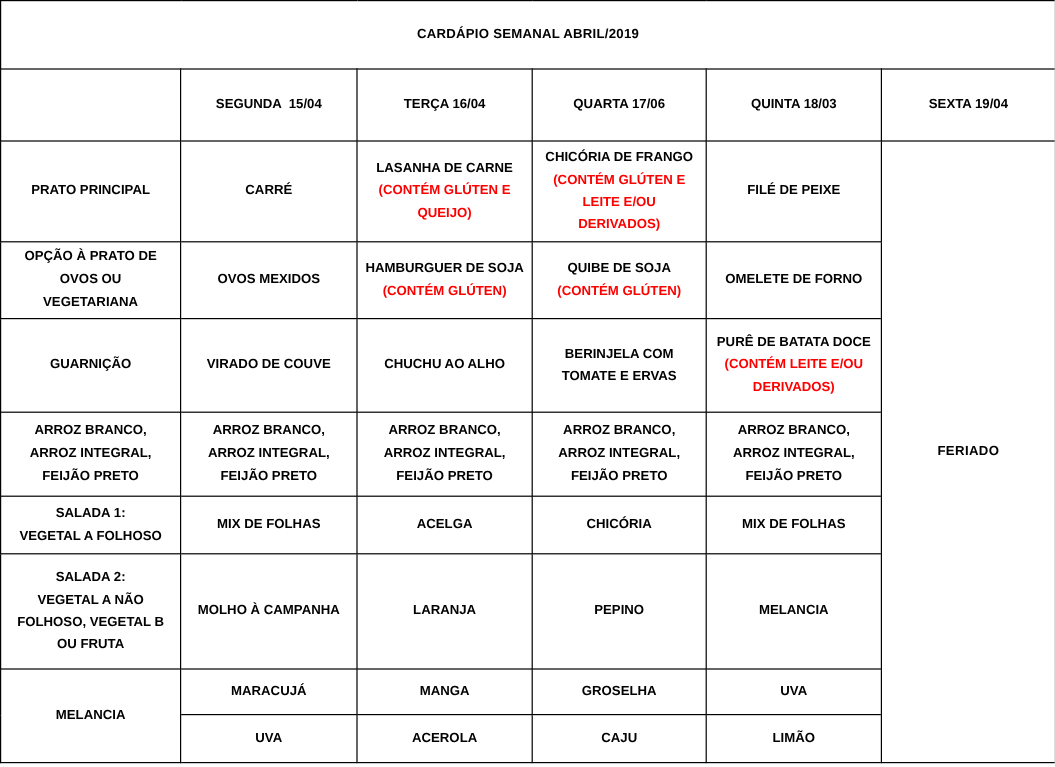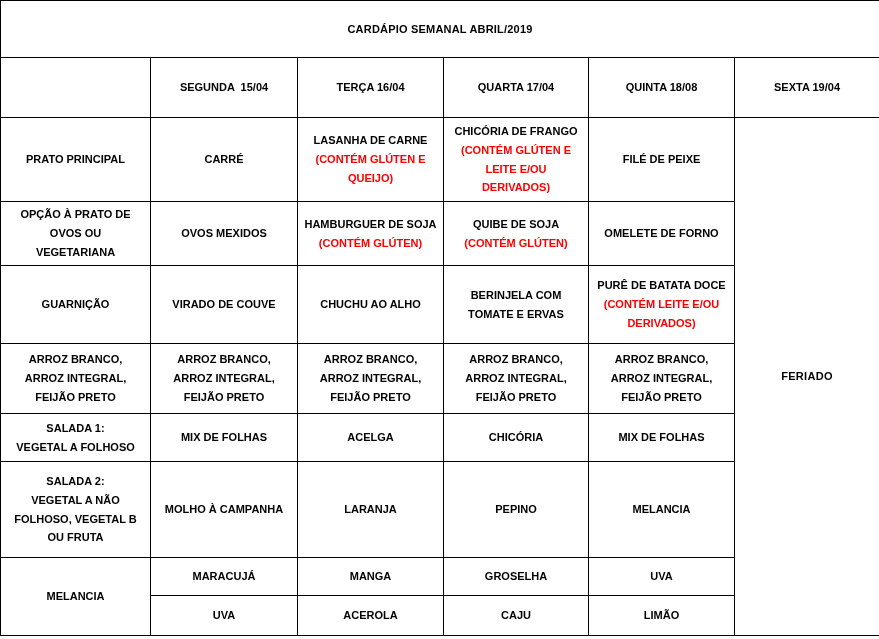--- a/index.html
+++ b/index.html
@@ -80,22 +80,22 @@
 
     <tbody>
         <tr class="h-title">
       <td colspan="6" class="title-cell">CARDÁPIO SEMANAL ABRIL/2019</td>
     </tr>
 
     <tr class="h-head">
       <td class="head"></td>
       <td class="head">SEGUNDA &nbsp;15/04</td>
       <td class="head">TERÇA 16/04</td>
-      <td class="head">QUARTA 17/04</td>
-      <td class="head">QUINTA 18/08</td>
+      <td class="head">QUARTA 17/06</td>
+      <td class="head">QUINTA 18/03</td>
       <td class="head">SEXTA 19/04</td>
     </tr>
 
     <tr class="h-prato">
       <td class="rowlabel">PRATO PRINCIPAL</td>
       <td>
         <span class="main">CARRÉ</span>
 
       </td>
       <td>

